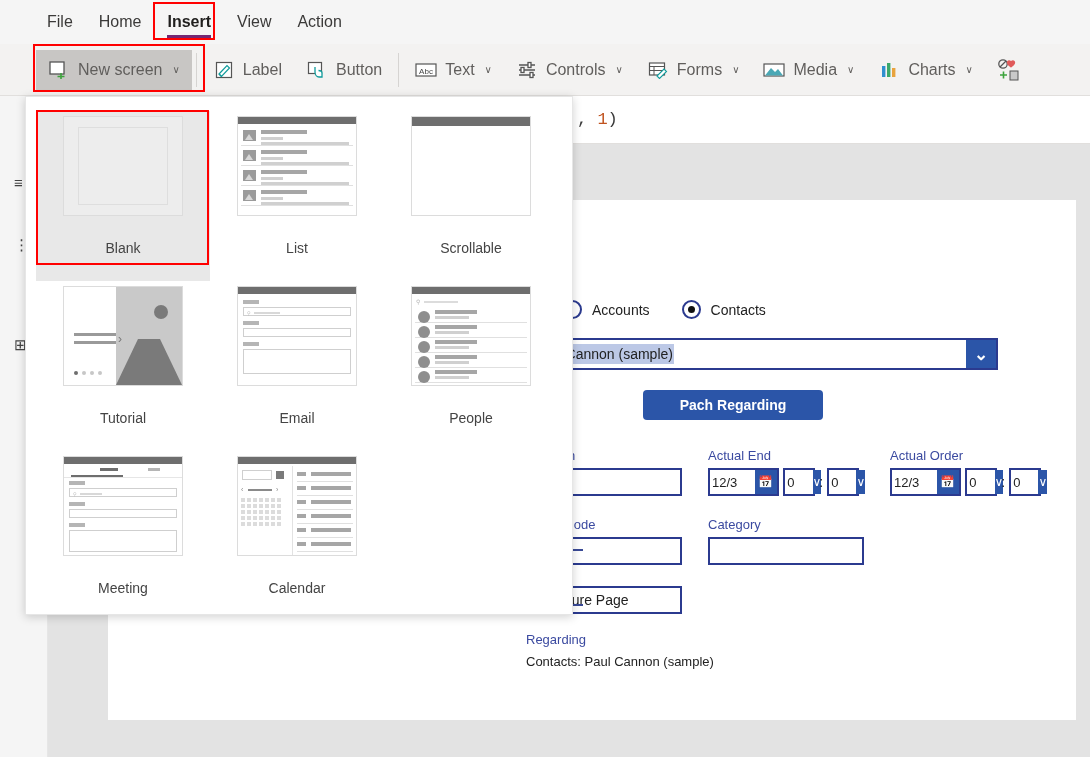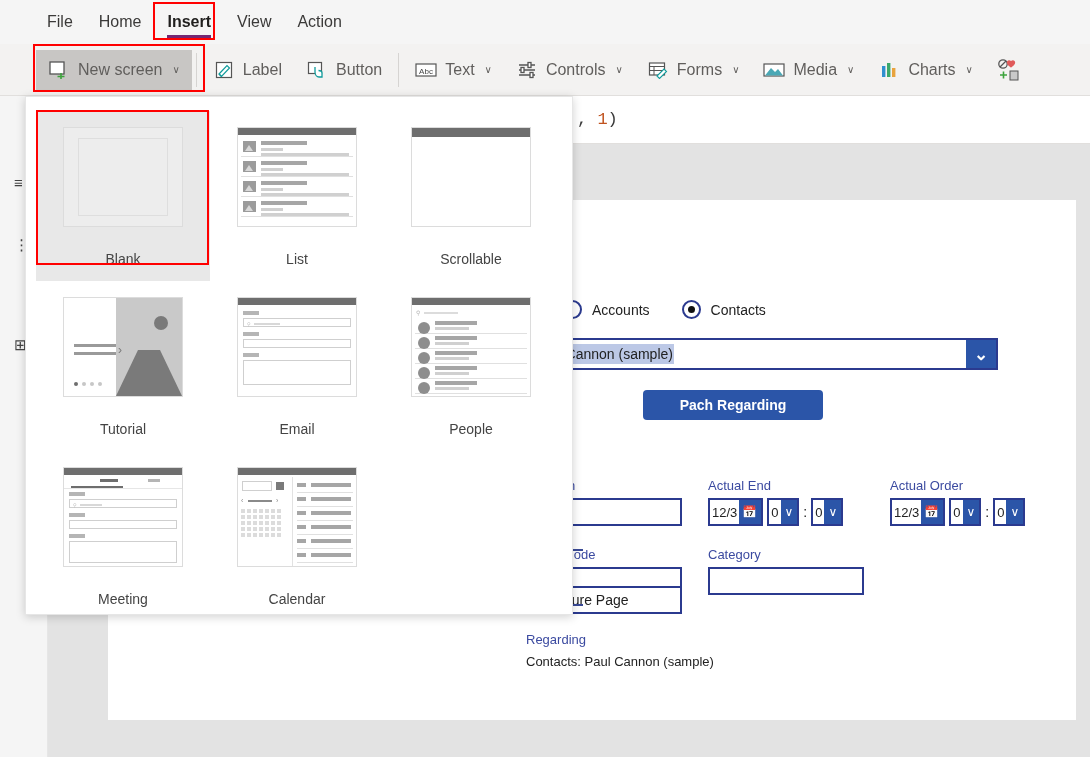--- a/index.html
+++ b/index.html
@@ -59,21 +59,21 @@
     position:absolute; left:25px; top:96px; width:548px; height:519px;
     background:#ffffff; border:1px solid #e6e6e6;
     box-shadow:0 2px 9px rgba(0,0,0,0.18);
     z-index:60;
     padding:14px 10px 10px 10px;
   }
   .tpl-grid { display:flex; flex-wrap:wrap; }
   .tpl {
     width:174px; height:170px;
     display:flex; flex-direction:column; align-items:center; justify-content:flex-start;
-    padding-top:16px;
+    padding-top:5px;
   }
   .tpl.sel { background:#e8e8e8; }
   .thumb { width:120px; height:100px; background:#ffffff; border:1px solid #dcdcdc; position:relative; overflow:hidden;}
   .tpl.sel .thumb { background:#ededed; border:1px solid #dcdcdc; }
   .tpl-label { font-size:14px; color:#444; margin-top:24px; }
 
   .t-hdr { position:absolute; left:0; top:0; right:0; height:9px; background:#6e6e6e; }
   .t-hdr.thin { height:7px; }
 
   
@@ -143,27 +143,27 @@
   .dd-sel { background:#bcc8e6; padding:2px 1px; }
   .dd-btn { width:30px; background:#2b55a8; display:flex; align-items:center; justify-content:center; color:#fff; font-size:17px; font-weight:bold;}
 
   .patchbtn {
     position:absolute; left:535px; top:190px; width:180px; height:30px;
     background:#2b55a8; color:#fff; border-radius:4px;
     display:flex; align-items:center; justify-content:center;
     font-size:14px; font-weight:bold;
   }
 
-  .fields { position:absolute; left:418px; top:248px; width:520px;margin-top:30px; }
+  .fields { position:absolute; left:418px; top:248px; width:520px; }
   .frow { display:flex; gap:26px; margin-bottom:21px; }
   .fcol { width:156px; }
   .flabel { font-size:13px; color:#3b4aa0; margin-bottom:5px; white-space:nowrap;}
   .finput { height:28px; border:2px solid #2b3a8f; background:#fff; font-size:14px; color:#222; display:flex; align-items:center; padding-left:4px;}
   .dgroup { display:flex; gap:4px; }
-  .dbox { height:28px; border:2px solid #2b3a8f; display:flex; align-items:center; background:#fff;}
+  .dbox { height:28px; border:2px solid #2b3a8f; display:flex; align-items:center; background:#fff;gap:16px;}
   .dbox .txt { font-size:13px; color:#222; padding:0 2px; }
   .icobtn { width:22px; height:24px; background:#2b55a8; color:#fff; display:flex; align-items:center; justify-content:center; font-size:12px;}
   .timebox { width:32px; }
   .colon { align-self:center; font-size:14px; color:#222;}
 
   .subjwrap { position:absolute; left:418px; top:366px; }
   .regwrap { position:absolute; left:418px; top:432px; }
   .reglab { font-size:13px; color:#3b4aa0; margin-bottom:7px;}
   .regval { font-size:13px; color:#222;}
 

